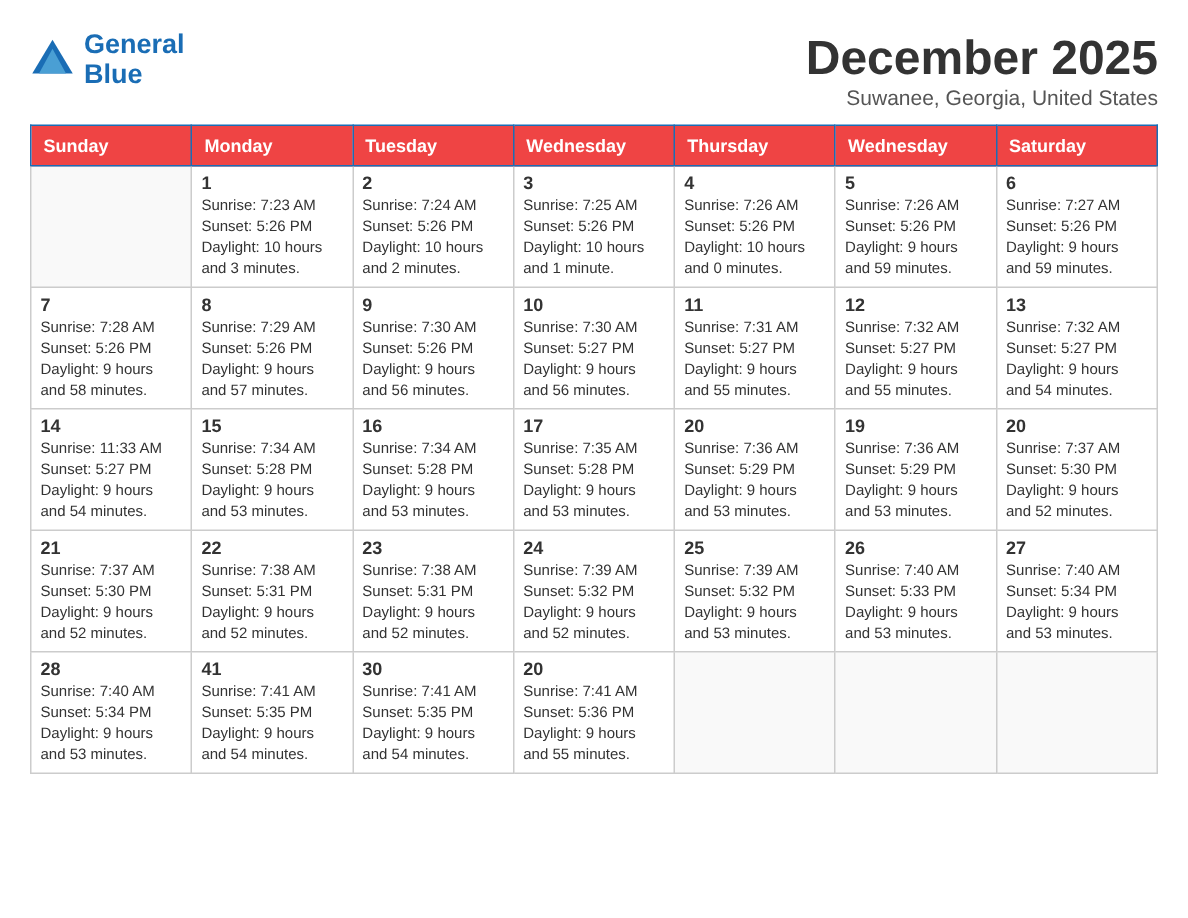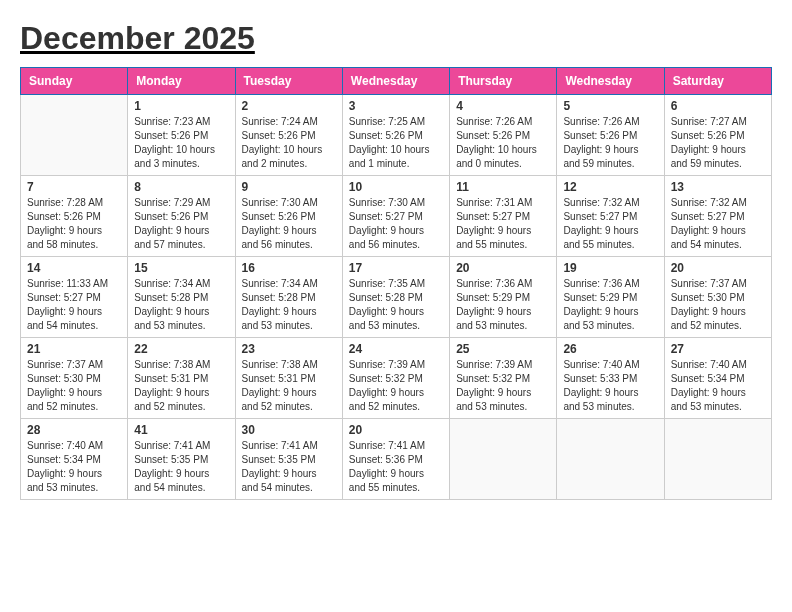--- a/index.html
+++ b/index.html
@@ -27,39 +27,38 @@
       color: #333;
       line-height: 1.1;
     }
     .logo-text span { color: #1a6db5; }
     .logo-icon {
       width: 30px;
       height: 30px;
     }
     .title-block {
       text-align: right;
-      text-decoration: underline;
     }
     .month-title {
       font-size: 32px;
       font-weight: bold;
       color: #333;
     }
     .location {
       font-size: 14px;
       color: #555;
     }
     .calendar {
       width: 100%;
       border-collapse: collapse;
       border: 1px solid #ccc;
       font-size: 11px;
     }
     .calendar th {
-      background-color: #ec4899;
+      background-color: #ef4444;
       color: #fff;
       text-align: left;
       padding: 6px 8px;
       font-size: 12px;
       border: 1px solid #1a6db5;
     }
     .calendar td {
       border: 1px solid #ccc;
       vertical-align: top;
       padding: 4px 6px;
@@ -79,22 +78,33 @@
       line-height: 1.4;
     }
     .empty-cell {
       background: #f9f9f9;
     }
   </style>
 </head>
 <body>
 
 <div class="header">
+  <div class="logo">
+    <svg class="logo-icon" viewBox="0 0 40 40">
+      <polygon points="20,2 38,32 2,32" fill="#1a6db5"></polygon>
+      <polygon points="20,10 32,32 8,32" fill="#4a9fd4"></polygon>
+    </svg>
+    <div class="logo-text">
+      <div><span>General</span></div>
+      <div><span>Blue</span></div>
+    </div>
+  </div>
   <div class="title-block">
     <div class="month-title">December 2025</div>
+    <div class="location">Suwanee, Georgia, United States</div>
   </div>
 </div>
 
 <table class="calendar">
   <thead>
     <tr>
     <th>Sunday</th>
         <th>Monday</th>
         <th>Tuesday</th>
         <th>Wednesday</th>

